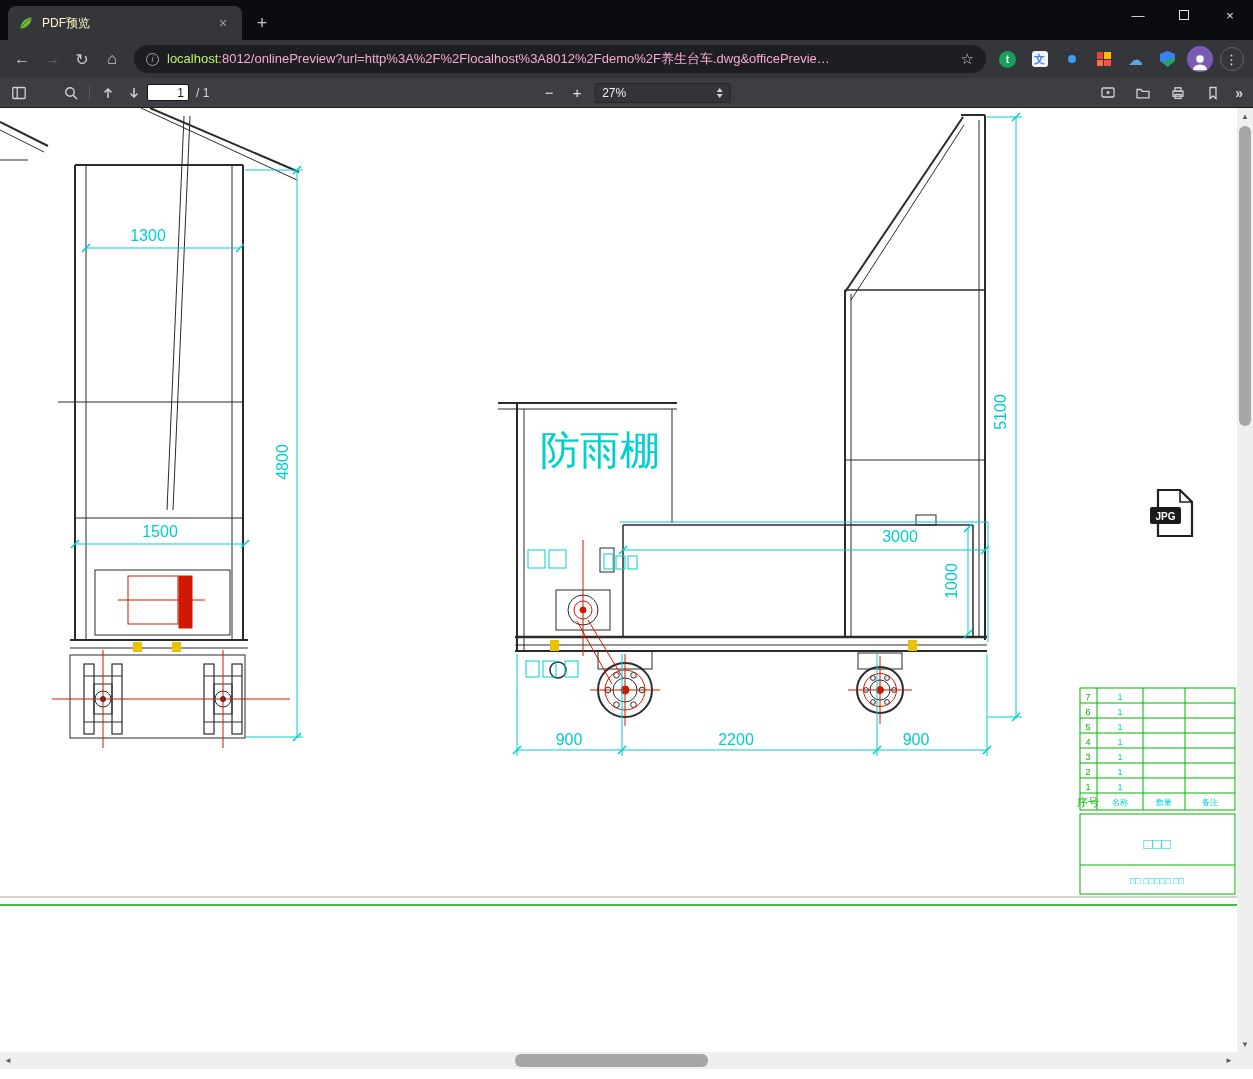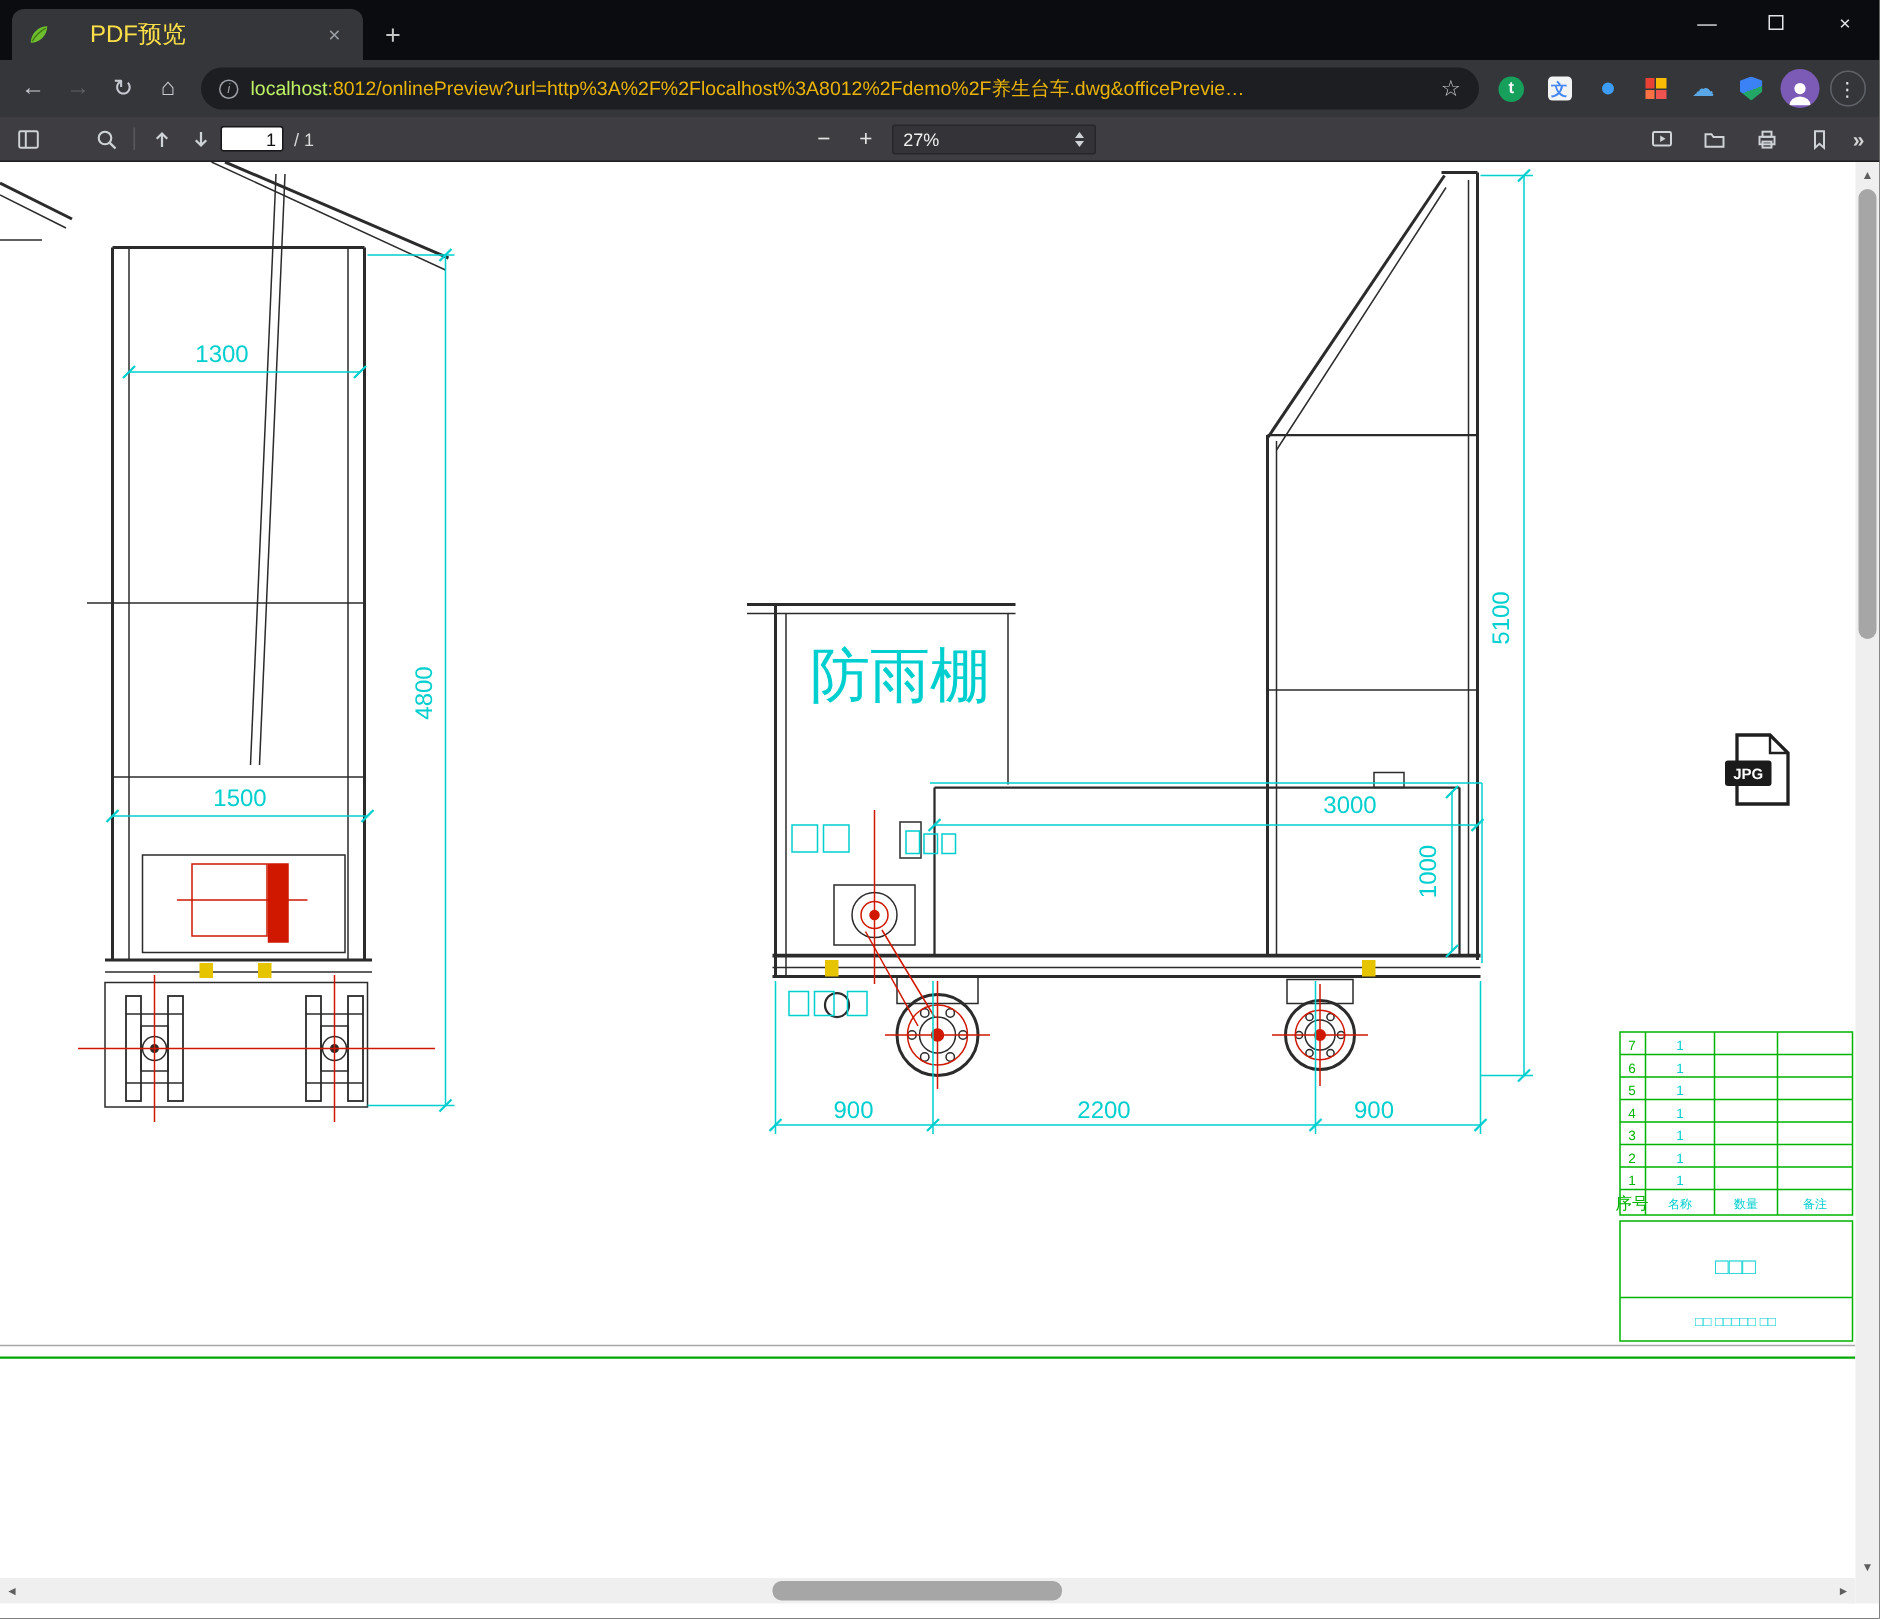--- a/index.html
+++ b/index.html
@@ -5,41 +5,41 @@
   html,body{margin:0;padding:0;background:#000;}
   *{box-sizing:border-box;}
   .window{width:1253px;height:1079px;position:relative;background:#fff;
     font-family:"Liberation Sans",sans-serif;overflow:hidden;}
 
   
   .tabstrip{height:40px;background:#0b0c0f;display:flex;align-items:flex-end;position:relative;}
   .tab{width:234px;height:34px;margin-left:8px;background:#35363a;border-radius:8px 8px 0 0;
     display:flex;align-items:center;padding:0 10px;gap:8px;}
   .favicon{width:16px;height:16px;flex:0 0 auto;display:flex;}
-  .tab-title{color:#fde047;font-size:16px;flex:1;white-space:nowrap;overflow:hidden;margin-left:18px;}
+  .tab-title{color:#fef9c3;font-size:12px;flex:1;white-space:nowrap;overflow:hidden;}
   .tab-close{color:#9aa0a6;font-size:14px;width:18px;height:18px;border-radius:50%;
     display:flex;align-items:center;justify-content:center;cursor:default;}
   .newtab{color:#c4c7c5;font-size:18px;width:28px;height:28px;margin:0 0 3px 6px;border-radius:50%;
     display:flex;align-items:center;justify-content:center;}
   .wincontrols{position:absolute;right:0;top:0;height:30px;display:flex;}
   .winbtn{width:46px;height:30px;display:flex;align-items:center;justify-content:center;
     color:#e2e4e8;font-size:13px;}
   .maxsquare{width:10px;height:10px;border:1.2px solid #e2e4e8;display:block;}
 
   .omnibox-row{height:38px;background:#35363a;display:flex;align-items:center;padding:0 8px;gap:2px;}
   .navbtn{width:28px;height:28px;border-radius:50%;display:flex;align-items:center;justify-content:center;
     color:#c7cbd1;font-size:16px;flex:0 0 auto;}
   .navbtn.disabled{color:#5c6064;}
   .urlbar{flex:1;height:28px;margin:0 6px;border-radius:14px;background:#1d1e21;display:flex;
     align-items:center;padding:0 12px;gap:8px;min-width:0;}
   .info-badge{width:13px;height:13px;border:1.4px solid #9aa0a6;border-radius:50%;color:#9aa0a6;
     font-size:9px;display:flex;align-items:center;justify-content:center;flex:0 0 auto;font-style:italic;}
   .url-text{font-size:13px;white-space:nowrap;overflow:hidden;text-overflow:clip;flex:1;min-width:0;}
   .url-text .host{color:#bef264;}
-  .url-text .rest{color:#eab308;}
+  .url-text .rest{color:#f9a8d4;}
   .star{color:#c7cbd1;font-size:15px;flex:0 0 auto;}
   .extrow{display:flex;align-items:center;gap:5px;flex:0 0 auto;}
   .extbtn{width:27px;height:27px;display:flex;align-items:center;justify-content:center;}
   .ext-green{width:17px;height:17px;border-radius:50%;background:#17a05c;color:#fff;font-size:11px;
     font-weight:bold;display:flex;align-items:center;justify-content:center;}
   .ext-wen{width:16px;height:16px;border-radius:3px;background:#f1f3f4;color:#4285f4;font-size:11px;
     font-weight:bold;display:flex;align-items:center;justify-content:center;}
   .ext-ring{width:7px;height:7px;border:4px solid #3d9df6;border-radius:50%;background:#fff;}
   .ext-grid{width:14px;height:14px;display:grid;grid-template-columns:1fr 1fr;gap:1px;}
   .ext-grid i{display:block;}

